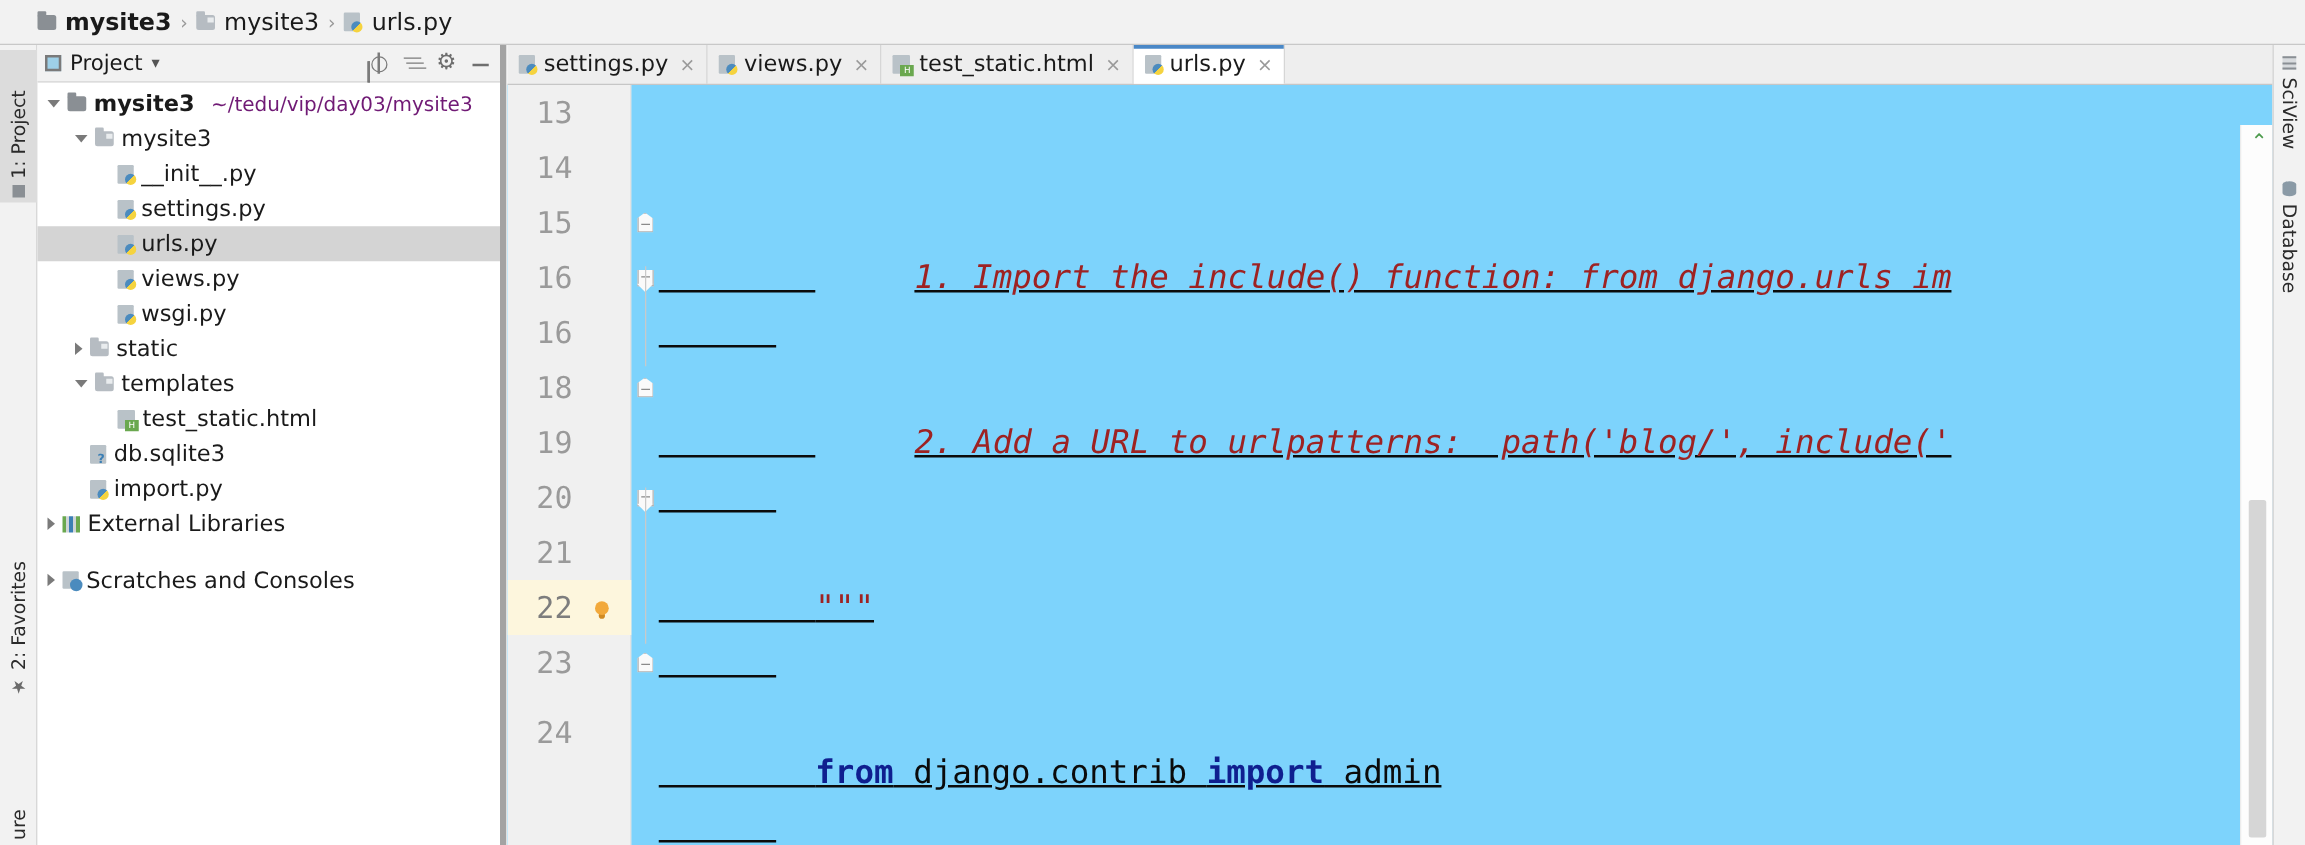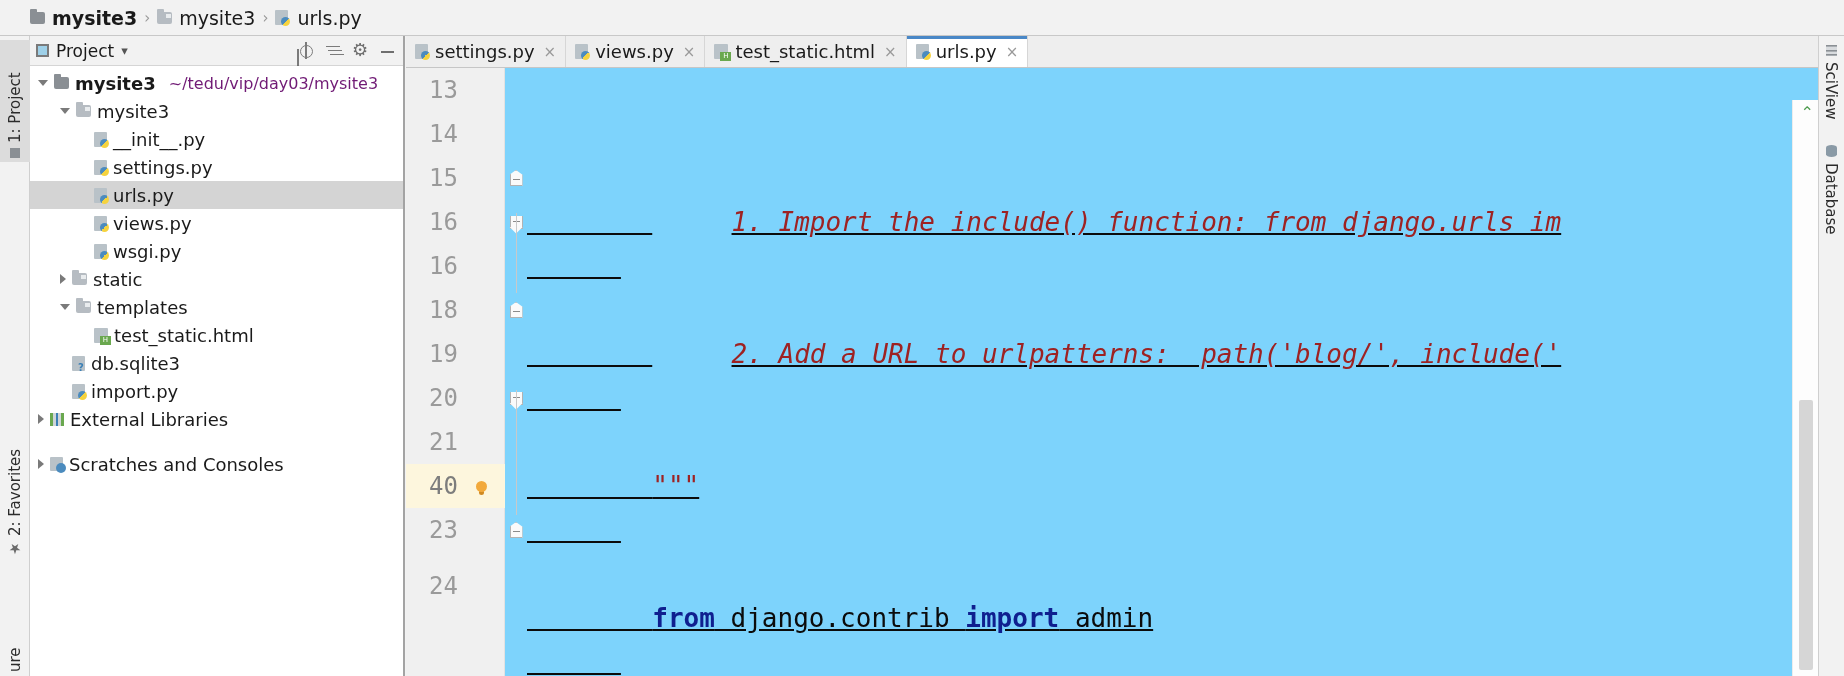--- a/index.html
+++ b/index.html
@@ -73,21 +73,21 @@
   }
   #vtab-project { top: 4px; height: 122px; background: #dcdcdc; }
   #vtab-favorites { top: 375px; height: 150px; }
   #vtab-structure { top: 530px; height: 110px; }
   .vdot { width: 10px; height: 10px; background:#8a8f94; flex:none; }
   .vstar { font-size: 14px; color:#6b6b6b; }
 
   
   #project-panel {
     position: absolute; left: 30px; top: 36px; width: 375px; height: 640px;
-    background: #ffffff; border-right: 2px solid #a3a3a3;
+    background: #ffffff; border-right: 5px solid #a3a3a3;
   }
   #project-header {
     height: 30px; background: #f2f2f2; border-bottom: 1px solid #d5d5d5;
     display: flex; align-items: center; padding: 0 6px; gap: 7px;
   }
   #project-header .ptitle { font-size: 17px; color: #1a1a1a; }
   .hdr-sq { width: 13px; height: 13px; background: #9ed0e8; border: 2px solid #7a7a7a; }
   .hdr-spacer { flex: 1; }
   .hdr-btn { width: 20px; height: 20px; position: relative; opacity: .78; }
   .locate::before { content:""; position:absolute; left:4px; top:4px; width:11px; height:11px;
@@ -354,21 +354,21 @@
       <div class="bulb" style="top:396px"></div>
     <div class="lnum" style="top: 0px;">13</div>
         <div class="lnum" style="top: 44px;">14</div>
         <div class="lnum" style="top: 88px;">15</div>
         <div class="lnum" style="top: 132px;">16</div>
         <div class="lnum" style="top: 176px;">16</div>
         <div class="lnum" style="top: 220px;">18</div>
         <div class="lnum" style="top: 264px;">19</div>
         <div class="lnum" style="top: 308px;">20</div>
         <div class="lnum" style="top: 352px;">21</div>
-        <div class="lnum cur" style="top: 396px;">40</div>
+        <div class="lnum cur" style="top: 396px;">22</div>
         <div class="lnum" style="top: 440px;">23</div>
         <div class="lnum" style="top: 496px;">24</div>
       </div>
 
     <div class="foldmark" style="top:88px">
       <div class="fold-cap"></div>
     </div>
     <div class="foldmark" style="top:132px">
       <div class="fold-box tip"></div>
     </div>

